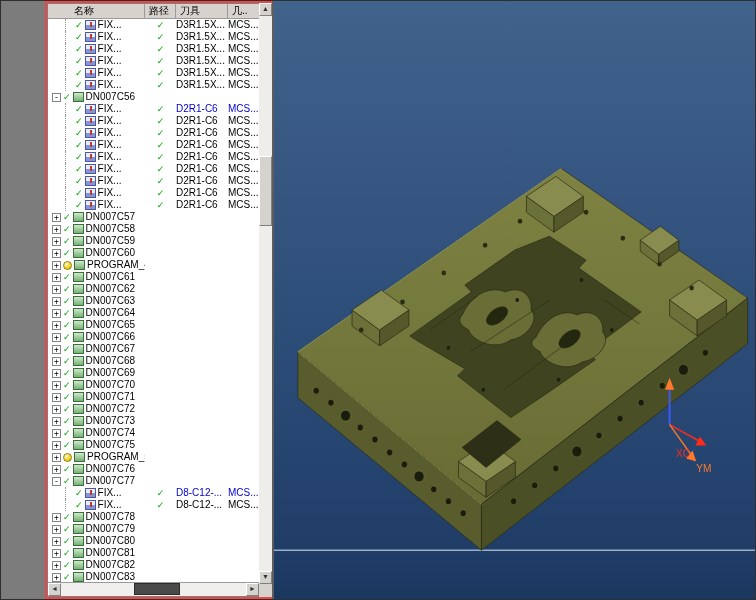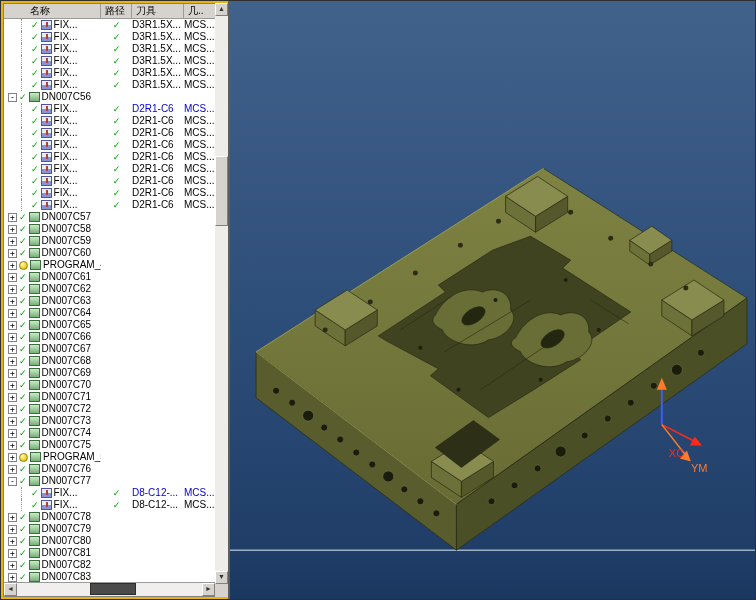--- a/index.html
+++ b/index.html
@@ -1,21 +1,21 @@
 <!DOCTYPE html>
 <html><head>
 <meta charset="utf-8">
 <style>
   html,body{margin:0;padding:0;background:#555;}
   .app{width:756px;height:600px;box-sizing:border-box;display:flex;
        border:1px solid #2f2f2f;background:#7c7c7c;
        font-family:"Liberation Sans","DejaVu Sans",sans-serif;position:relative;overflow:hidden;}
   
-  .nav{width:229px;height:100%;box-sizing:border-box;background:#eab308;
-       display:flex;border-right:2px solid #5d5d5d;padding:2px 0 2px 2px;}
+  .nav{width:229px;height:100%;box-sizing:border-box;background:#ef4444;
+       display:flex;border-right:2px solid #5d5d5d;padding:2px 0 2px 2px;margin-left:44px;}
   .tree-main{flex:1;min-width:0;display:flex;flex-direction:column;background:#fff;
        border:1px solid #808080;border-right:none;box-sizing:border-box;}
   .thead{height:14px;flex:none;display:flex;background:#d6d3ce;border-bottom:1px solid #9a9a9a;}
   .th{font-size:10px;line-height:13px;border-right:1px solid #9a9a9a;padding-left:4px;
       box-sizing:border-box;white-space:nowrap;overflow:hidden;color:#000;}
   .th-name{width:97px;padding-left:26px;}
   .th-path{width:31px;}
   .th-tool{width:52px;}
   .th-geom{flex:1;border-right:none;}
   .tree-rows{flex:1;overflow:hidden;background:#fff;}

